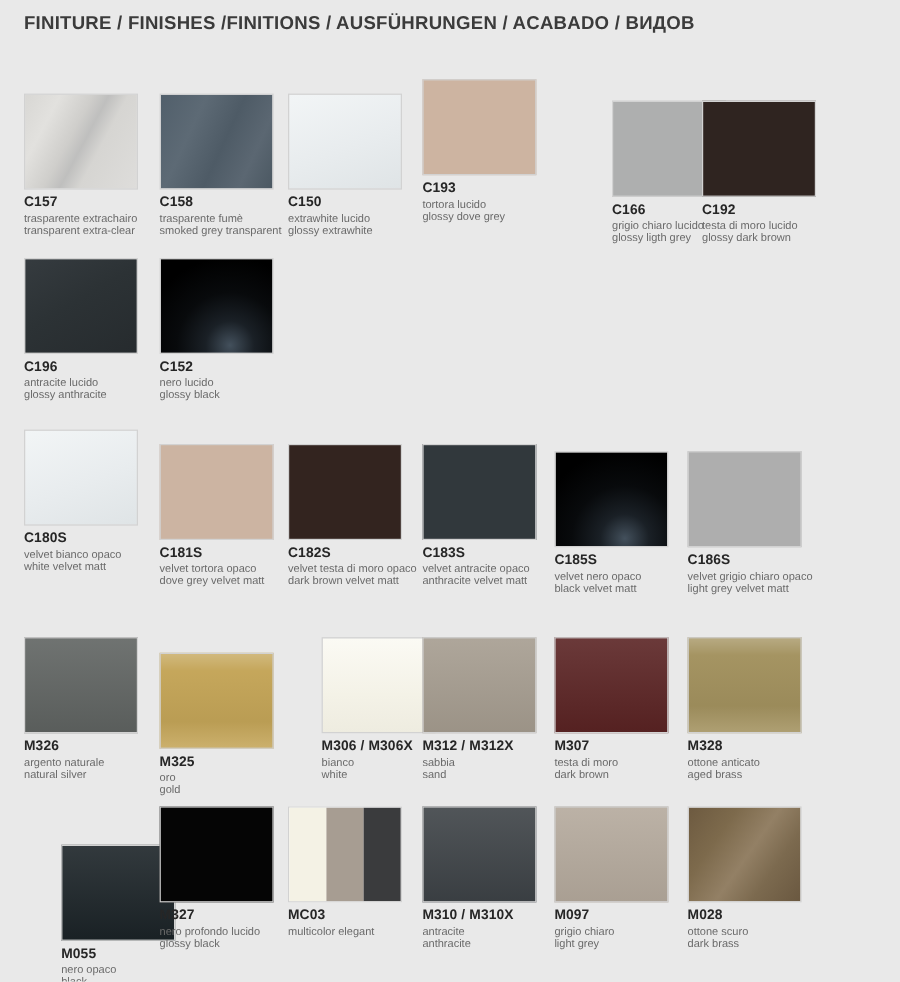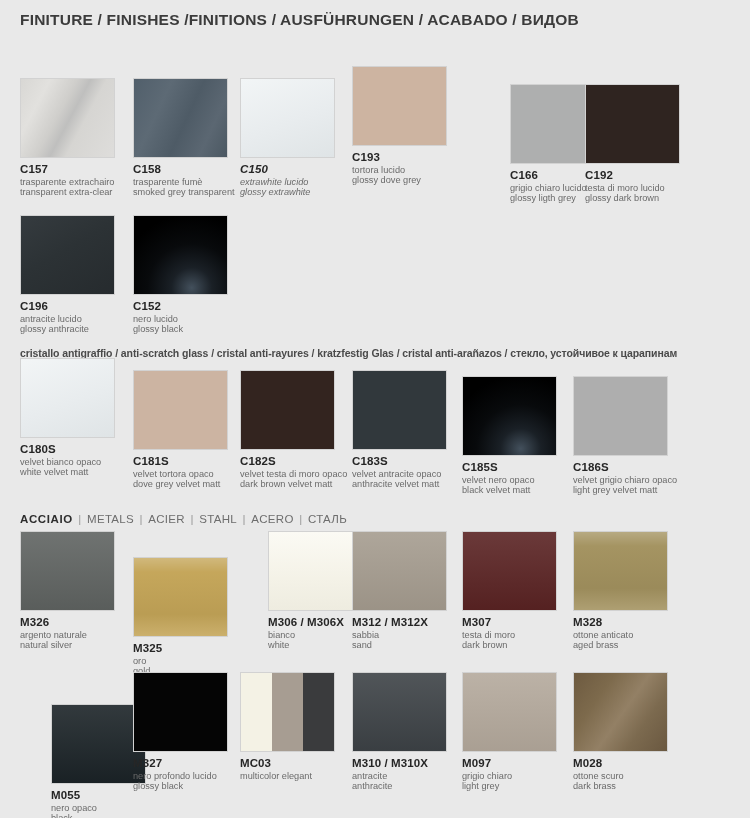--- a/index.html
+++ b/index.html
@@ -56,41 +56,39 @@
   }
   .desc .l2{display:block;}
 </style>
 </head>
 <body style="background: rgb(233, 233, 233);">
 
 <div class="page">
 
   <div class="main-title">FINITURE / FINISHES /FINITIONS / AUSFÜHRUNGEN / ACABADO / ВИДОВ</div>
 
-  <div class="sub-head" id="head-antigraffio" style="top:347px">cristallo antigraffio / anti-scratch glass / cristal anti-rayures / kratzfestig Glas / cristal anti-arañazos / стекло, устойчивое к царапинам</div>
-  <div class="sect-head" id="head-acciaio" style="top:513px"><b>ACCIAIO</b><span class="sep"> | </span><span>METALS</span><span class="sep"> | </span><span>ACIER</span><span class="sep"> | </span><span>STAHL</span><span class="sep"> | </span><span>ACERO</span><span class="sep"> | </span><span>СТАЛЬ</span></div>
 
   <div id="swatch-layer">
       <div class="cell" style="left: 20px; top: 78px;">
         <div class="chip" style="background: linear-gradient(118deg, rgb(216, 215, 212) 0%, rgb(226, 225, 222) 22%, rgb(207, 206, 203) 42%, rgb(191, 191, 190) 52%, rgb(214, 213, 210) 64%, rgb(222, 221, 219) 100%);"></div>
         <div class="code">C157</div>
         <div class="desc">
           <span class="l2">trasparente extrachairo</span>
           <span class="l2">transparent extra-clear</span>
         </div>
       </div>
       <div class="cell" style="left: 133px; top: 78px;">
         <div class="chip" style="background: linear-gradient(115deg, rgb(81, 95, 107) 0%, rgb(93, 106, 117) 30%, rgb(78, 91, 102) 55%, rgb(91, 103, 114) 78%, rgb(75, 88, 98) 100%);"></div>
         <div class="code">C158</div>
         <div class="desc">
           <span class="l2">trasparente fumè</span>
           <span class="l2">smoked grey transparent</span>
         </div>
       </div>
-      <div class="cell" style="left: 240px; top: 78px; font-style: italic;">
+      <div class="cell" style="left: 240px; top: 78px;">
         <div class="chip" style="background: linear-gradient(160deg, rgb(242, 245, 246) 0%, rgb(232, 236, 238) 55%, rgb(223, 228, 230) 100%);"></div>
         <div class="code">C150</div>
         <div class="desc">
           <span class="l2">extrawhite lucido</span>
           <span class="l2">glossy extrawhite</span>
         </div>
       </div>
       <div class="cell" style="left: 352px; top: 66px;">
         <div class="chip" style="background: rgb(205, 180, 161);"></div>
         <div class="code">C193</div>
@@ -180,21 +178,21 @@
         </div>
       </div>
       <div class="cell" style="left: 20px; top: 531px;">
         <div class="chip" style="background: linear-gradient(rgba(255, 255, 255, 0.1) 0%, rgba(0, 0, 0, 0.06) 100%), rgb(95, 99, 97);"></div>
         <div class="code">M326</div>
         <div class="desc">
           <span class="l2">argento naturale</span>
           <span class="l2">natural silver</span>
         </div>
       </div>
-      <div class="cell" style="left: 133px; top: 557px;">
+      <div class="cell" style="left: 133px; top: 544px;">
         <div class="chip" style="background: linear-gradient(rgba(255, 255, 255, 0.22) 0%, rgba(255, 255, 255, 0.02) 18%, rgba(0, 0, 0, 0.05) 72%, rgba(255, 255, 255, 0.12) 100%), rgb(196, 165, 88);"></div>
         <div class="code">M325</div>
         <div class="desc">
           <span class="l2">oro</span>
           <span class="l2">gold</span>
         </div>
       </div>
       <div class="cell" style="left: 240px; top: 531px; padding-left: 28px;">
         <div class="chip" style="background: linear-gradient(rgb(251, 250, 244) 0%, rgb(244, 242, 231) 60%, rgb(238, 236, 224) 100%);"></div>
         <div class="code">M306 / M306X</div>

